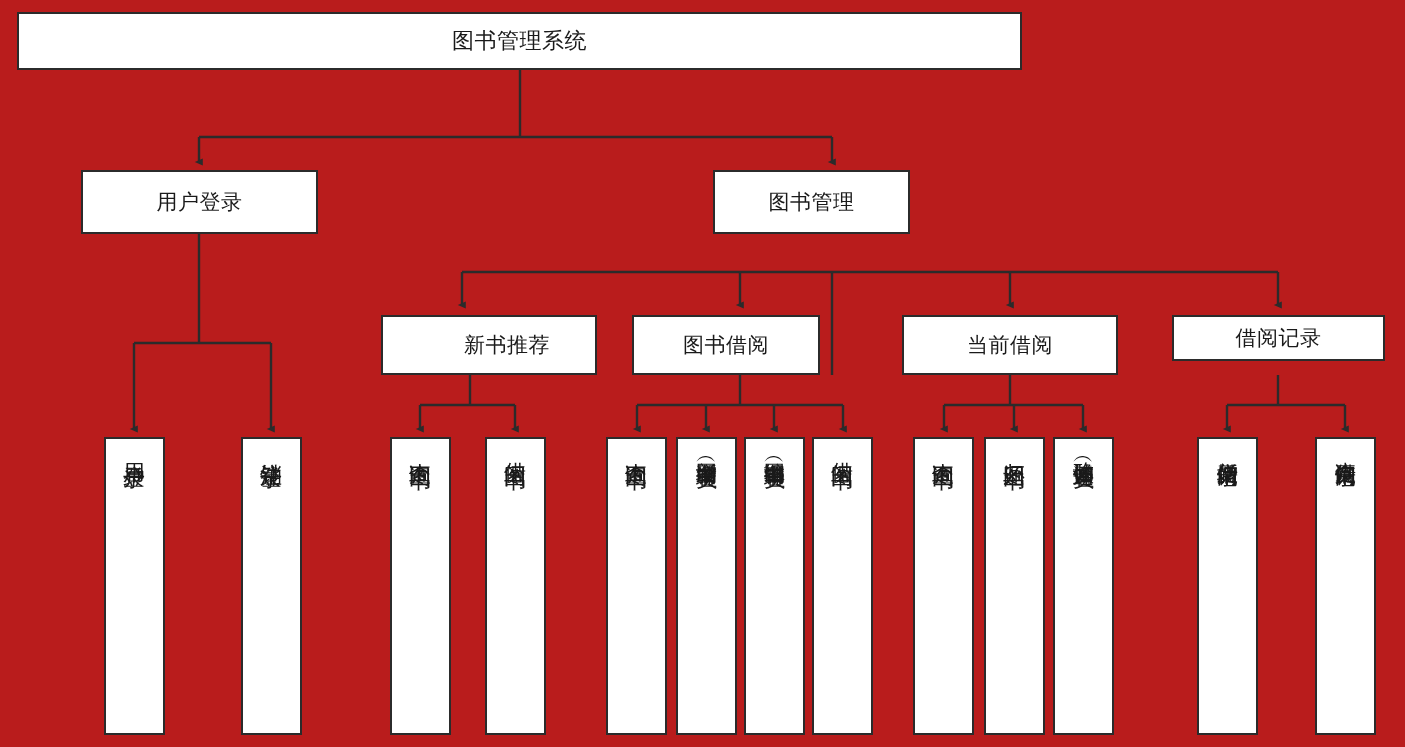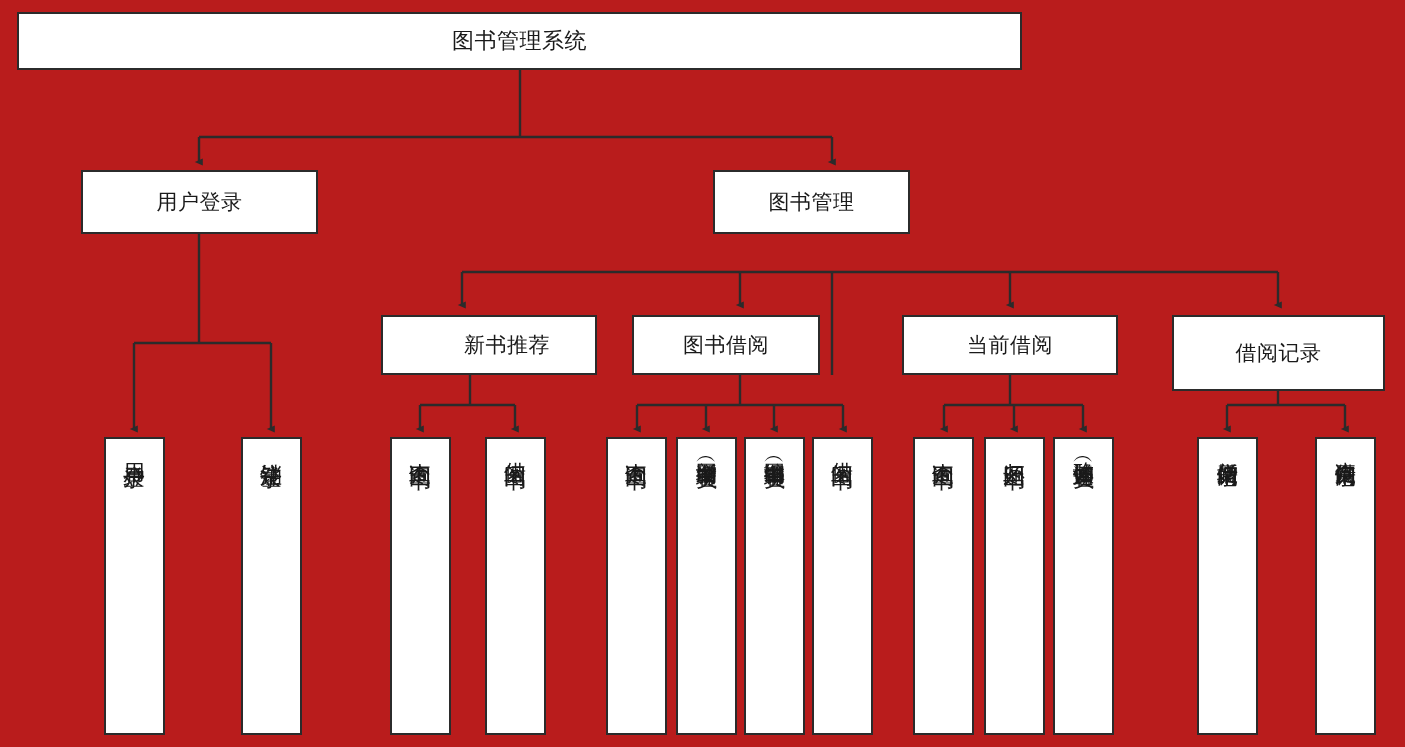--- a/index.html
+++ b/index.html
@@ -149,21 +149,21 @@
 
   <div class="node horiz" style="left:381px; top:315px; width:216px; height:60px;padding-left:36px;">
     <span class="node-label">新书推荐</span>
   </div>
   <div class="node horiz" style="left:632px; top:315px; width:188px; height:60px;">
     <span class="node-label">图书借阅</span>
   </div>
   <div class="node horiz" style="left:902px; top:315px; width:216px; height:60px;">
     <span class="node-label">当前借阅</span>
   </div>
-  <div class="node horiz" style="left:1172px; top:315px; width:213px; height:76px;">
+  <div class="node horiz" style="left:1172px; top:315px; width:213px; height:46px;">
     <span class="node-label">借阅记录</span>
   </div>
 
   <div class="node vert" style="left:104px; top:437px; width:61px; height:298px;">
     <span class="node-label">用户登录</span>
   </div>
   <div class="node vert" style="left:241px; top:437px; width:61px; height:298px;">
     <span class="node-label">注销登录</span>
   </div>
 

